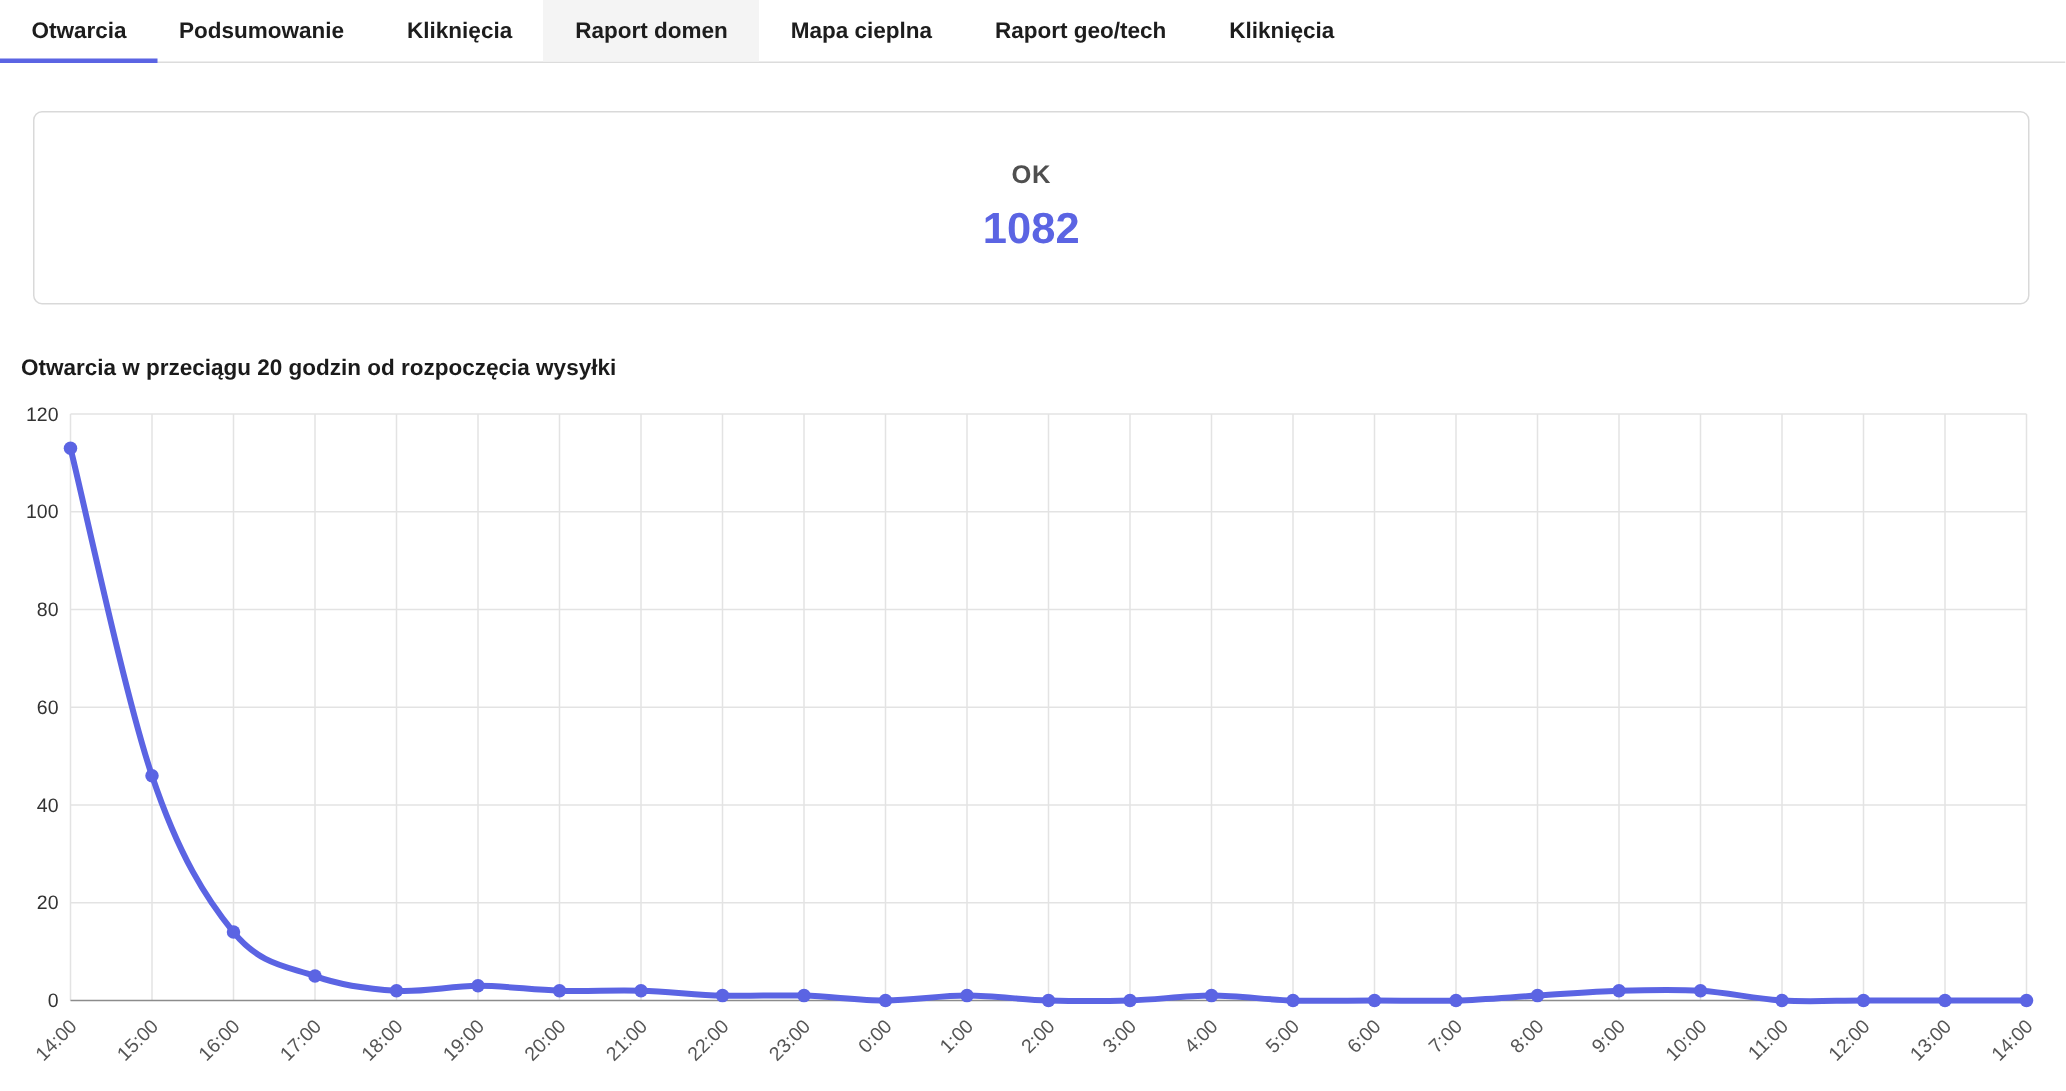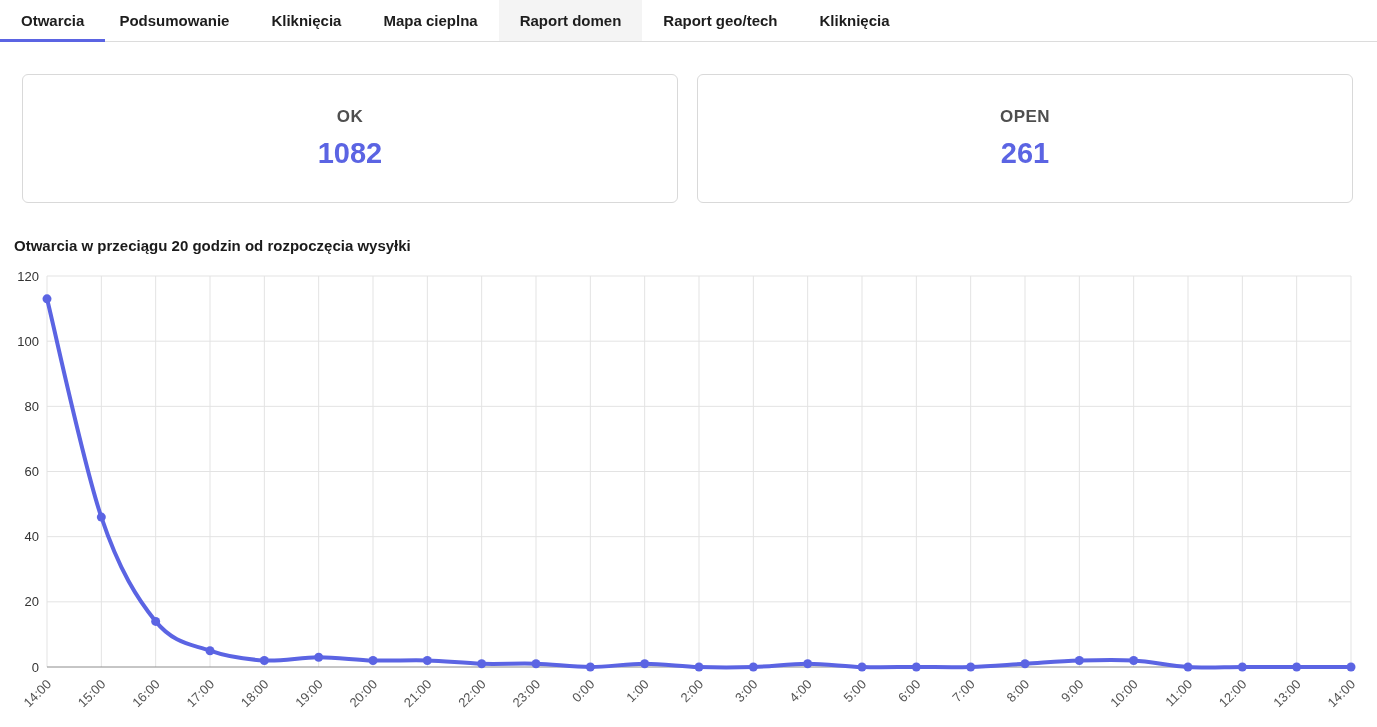--- a/index.html
+++ b/index.html
@@ -33,34 +33,30 @@
   .ylabel { font-size:13px; fill:#333333; }
   .xlabel { font-size:13px; fill:#555555; }
 </style>
 </head>
 <body>
 
 <nav class="tab-bar">
   <div class="tab active">Otwarcia</div>
   <div class="tab first">Podsumowanie</div>
   <div class="tab">Kliknięcia</div>
+  <div class="tab highlighted">Raport domen</div>
   <div class="tab">Mapa cieplna</div>
-  <div class="tab highlighted">Raport domen</div>
   <div class="tab">Raport geo/tech</div>
   <div class="tab">Kliknięcia</div>
 </nav>
 
 <section class="stats-row">
   <div class="card">
     <div class="card-label">OK</div>
     <div class="card-value">1082</div>
-  </div>
-  <div class="card">
-    <div class="card-label">OPEN</div>
-    <div class="card-value">261</div>
   </div>
 </section>
 
 <h3 class="chart-title">Otwarcia w przeciągu 20 godzin od rozpoczęcia wysyłki</h3>
 
 <div class="chart-wrap">
   <svg id="chart-svg" width="1377" height="465">
       <line x1="47" y1="15" x2="47" y2="406" stroke="#e3e3e3" stroke-width="1"></line>
       <line x1="101.33333333333334" y1="15" x2="101.33333333333334" y2="406" stroke="#e3e3e3" stroke-width="1"></line>
       <line x1="155.66666666666669" y1="15" x2="155.66666666666669" y2="406" stroke="#e3e3e3" stroke-width="1"></line>

